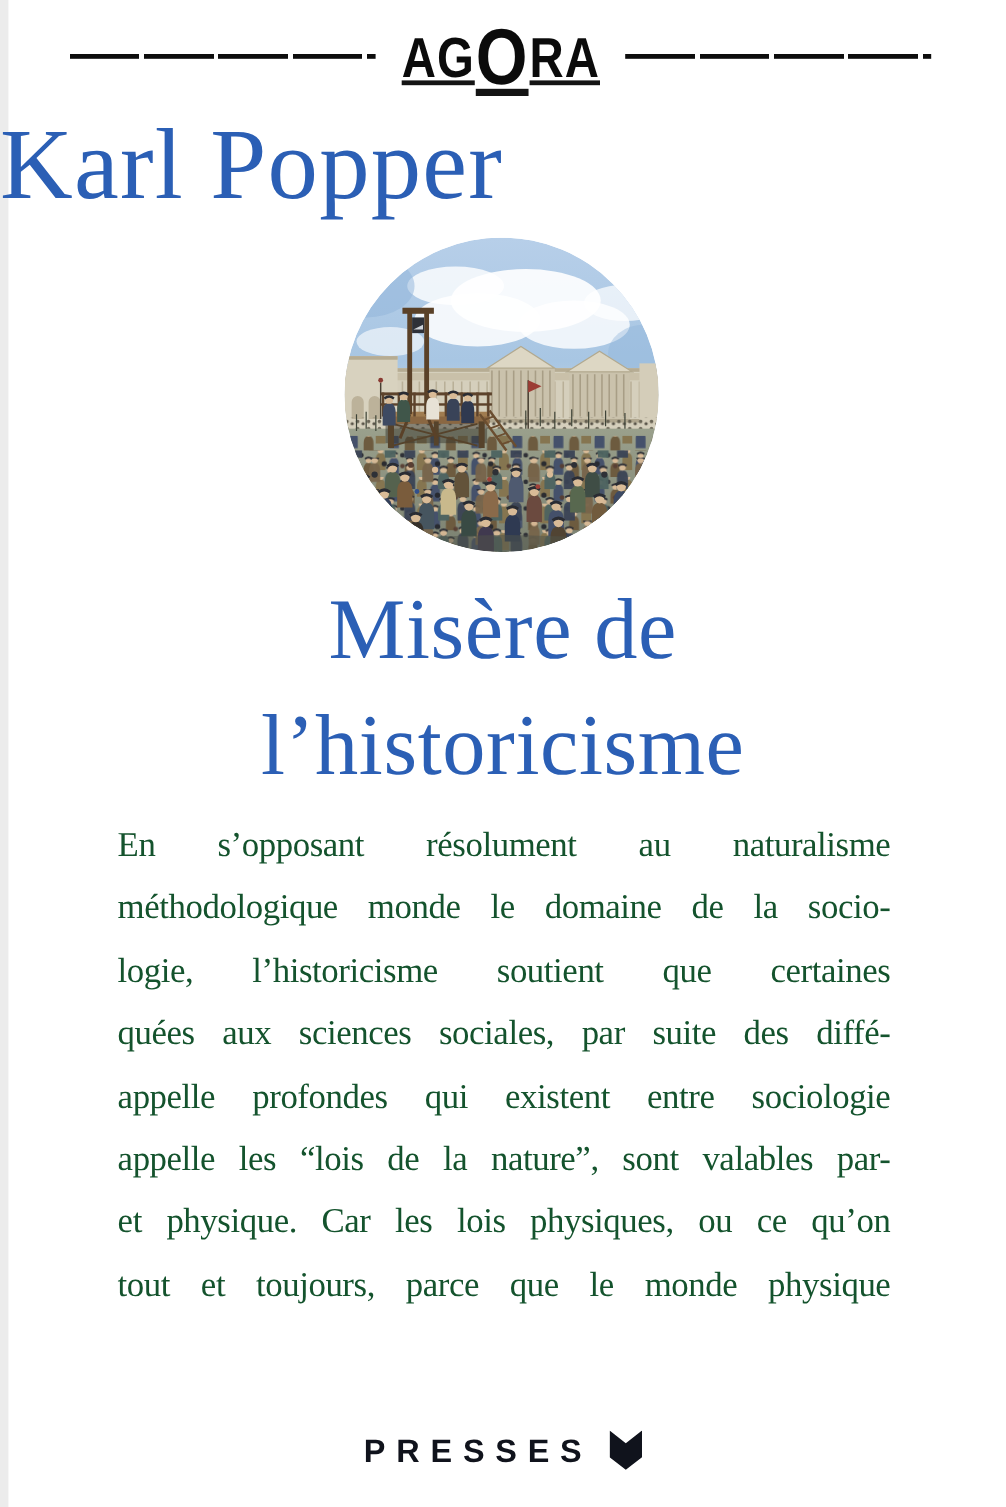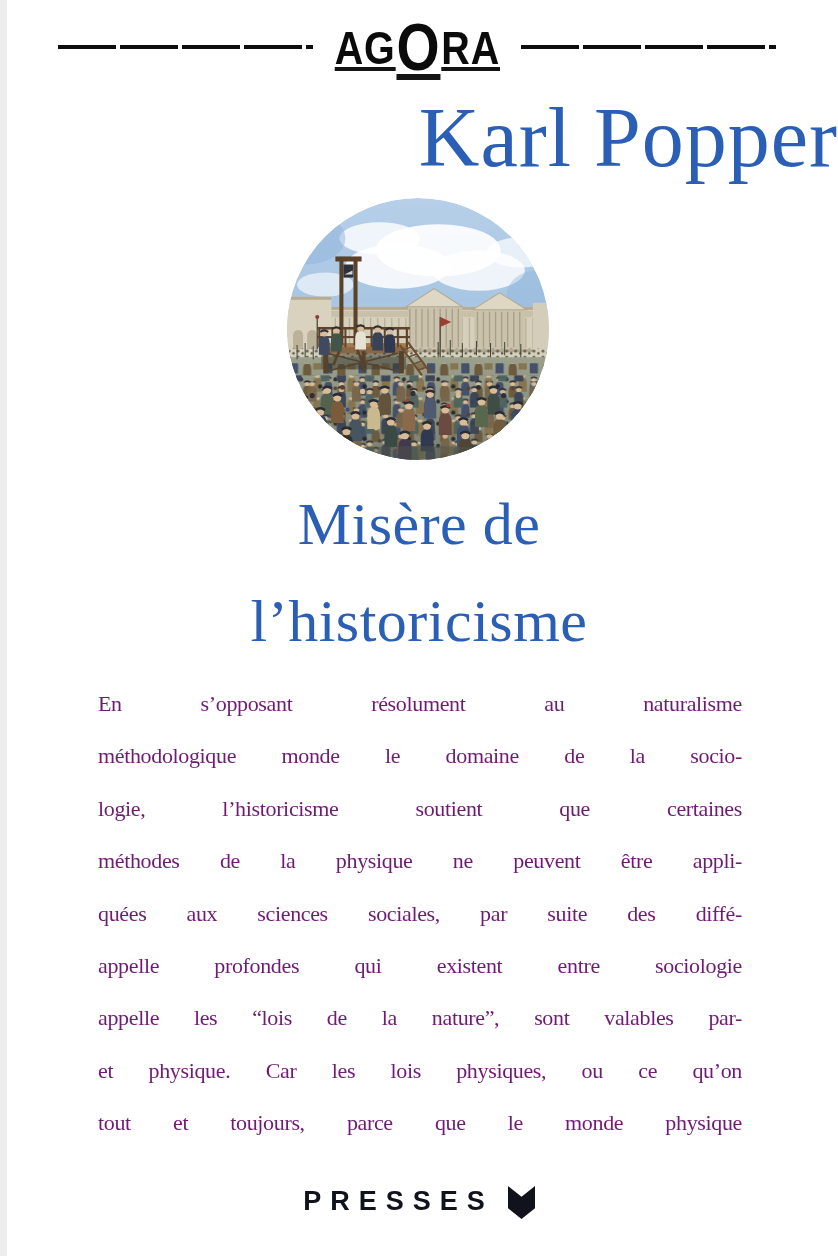--- a/index.html
+++ b/index.html
@@ -28,52 +28,52 @@
     display:flex; align-items:center; margin:0 6px;
     font-family:"Liberation Sans", sans-serif; font-weight:bold;
     color:#0b0b0b; transform:scaleX(0.84); letter-spacing:1px;
   }
   .agora .side { font-size:47px; line-height:1; }
   .agora .bigO { font-size:66px; line-height:0.92; margin:0 1px; }
 
   
   .author {
     position:absolute; top:88px; left:0; right:0;
-    text-align:right; font-size:84px; line-height:100px;
+    text-align:left; font-size:84px; line-height:100px;
     color:#2b5fb5; letter-spacing:1px;
   }
 
   
   .illustration {
     position:absolute; top:198px; left:287px;
     width:262px; height:262px; border-radius:50%; overflow:hidden;
   }
   .illustration svg { display:block; width:100%; height:100%; }
 
   
   .title {
     position:absolute; top:476px; left:0; right:0;
     text-align:center; color:#2b5fb5;
-    font-size:60px; line-height:97px; letter-spacing:0.5px;
+    font-size:72px; line-height:97px; letter-spacing:0.5px;
   }
 
   
   .synopsis {
     position:absolute; top:678px; left:98px; width:644px;
-    font-size:22px; letter-spacing:-0.35px; color:#701a75;
+    font-size:29px; letter-spacing:-0.35px; color:#14532d;
   }
   .synopsis .line {
     text-align:justify; text-align-last:justify;
     line-height:52.4px; height:52.4px; overflow:hidden;
   }
 
   
   .publisher {
     position:absolute; top:1186px; left:0; right:0; height:44px;
-    display:flex; justify-content:center; gap:14px;
+    display:flex; align-items:center; justify-content:center; gap:14px;
     font-family:"Liberation Sans", sans-serif; font-weight:bold;
     font-size:27px; letter-spacing:9px; color:#10131c;
   }
   .publisher .word { line-height:1; padding-top:2px; }
   .publisher svg { display:block; }
 </style>
 </head>
 <body>
 
 <div class="scan-edge"></div>
@@ -250,21 +250,20 @@
 
 <div class="title">
   <div>Misère de</div>
   <div>l’historicisme</div>
 </div>
 
 <div class="synopsis">
   <div class="line">En s’opposant résolument au naturalisme</div>
   <div class="line">méthodologique monde le domaine de la socio-</div>
   <div class="line">logie, l’historicisme soutient que certaines</div>
-  <div class="line">méthodes de la physique ne peuvent être appli-</div>
   <div class="line">quées aux sciences sociales, par suite des diffé-</div>
   <div class="line">appelle profondes qui existent entre sociologie</div>
   <div class="line">appelle les “lois de la nature”, sont valables par-</div>
   <div class="line">et physique. Car les lois physiques, ou ce qu’on</div>
   <div class="line">tout et toujours, parce que le monde physique</div>
 </div>
 
 <div class="publisher">
   <span class="word">PRESSES</span>
   <span>

